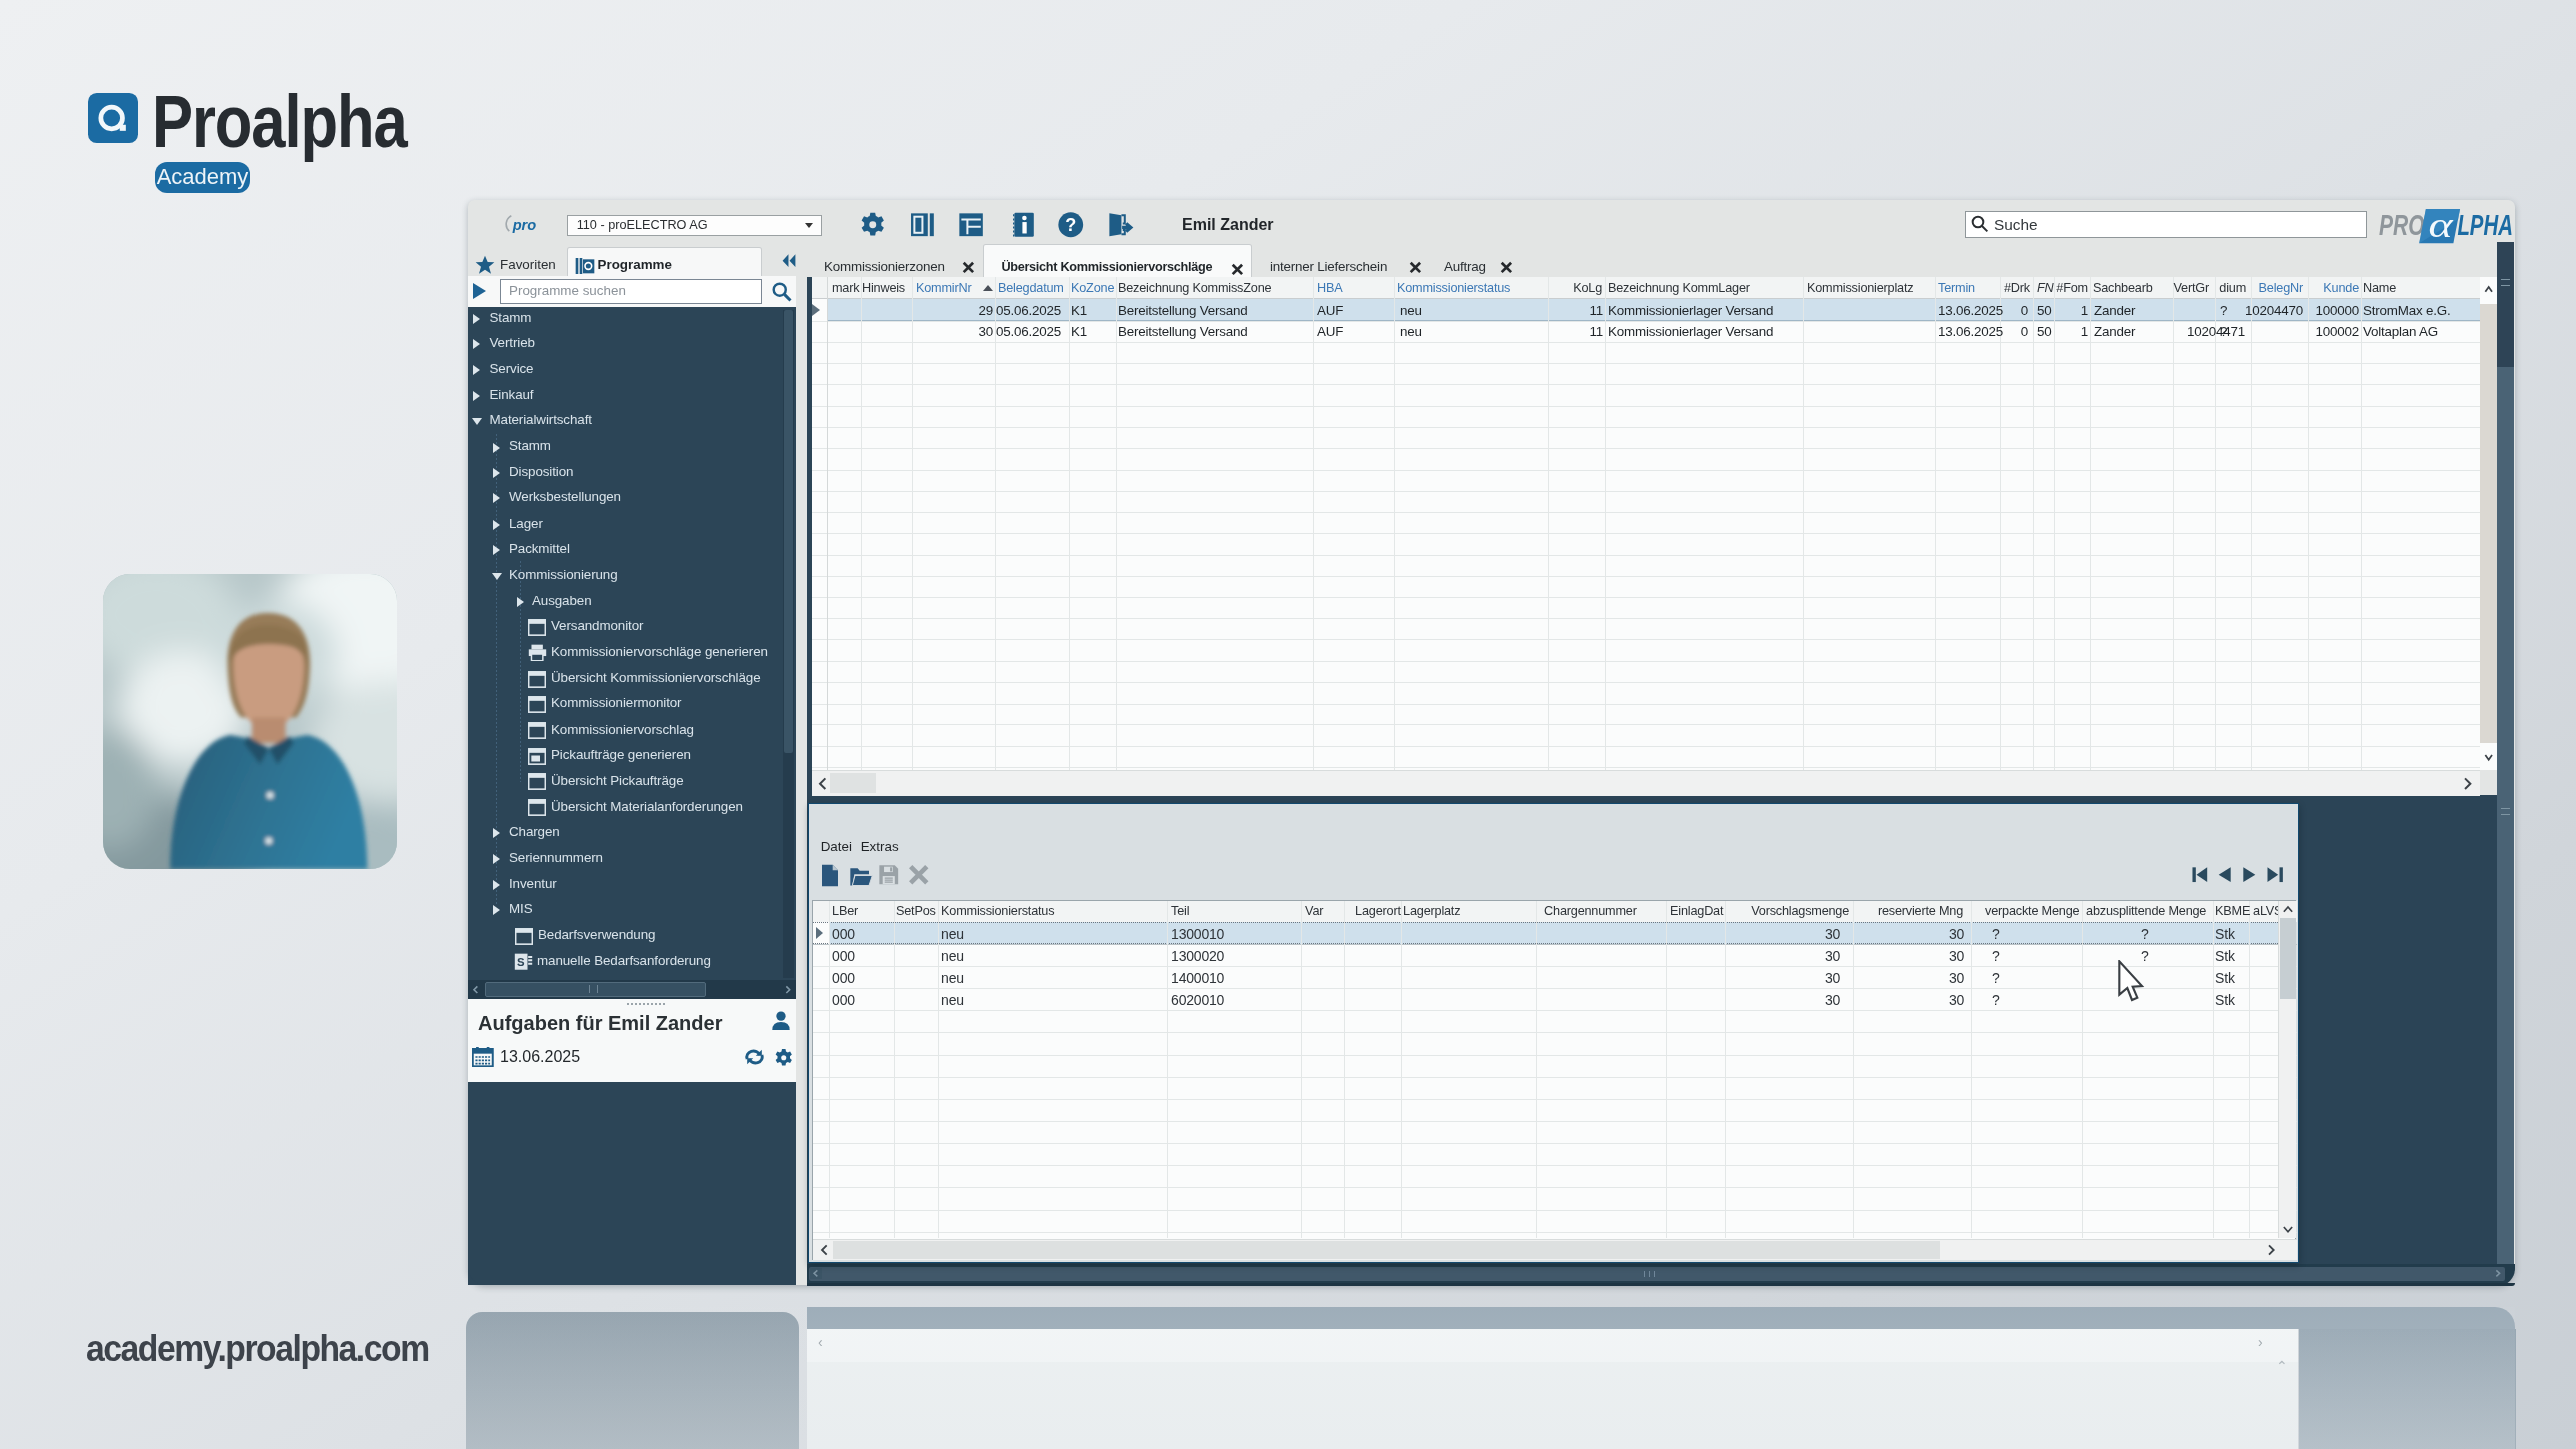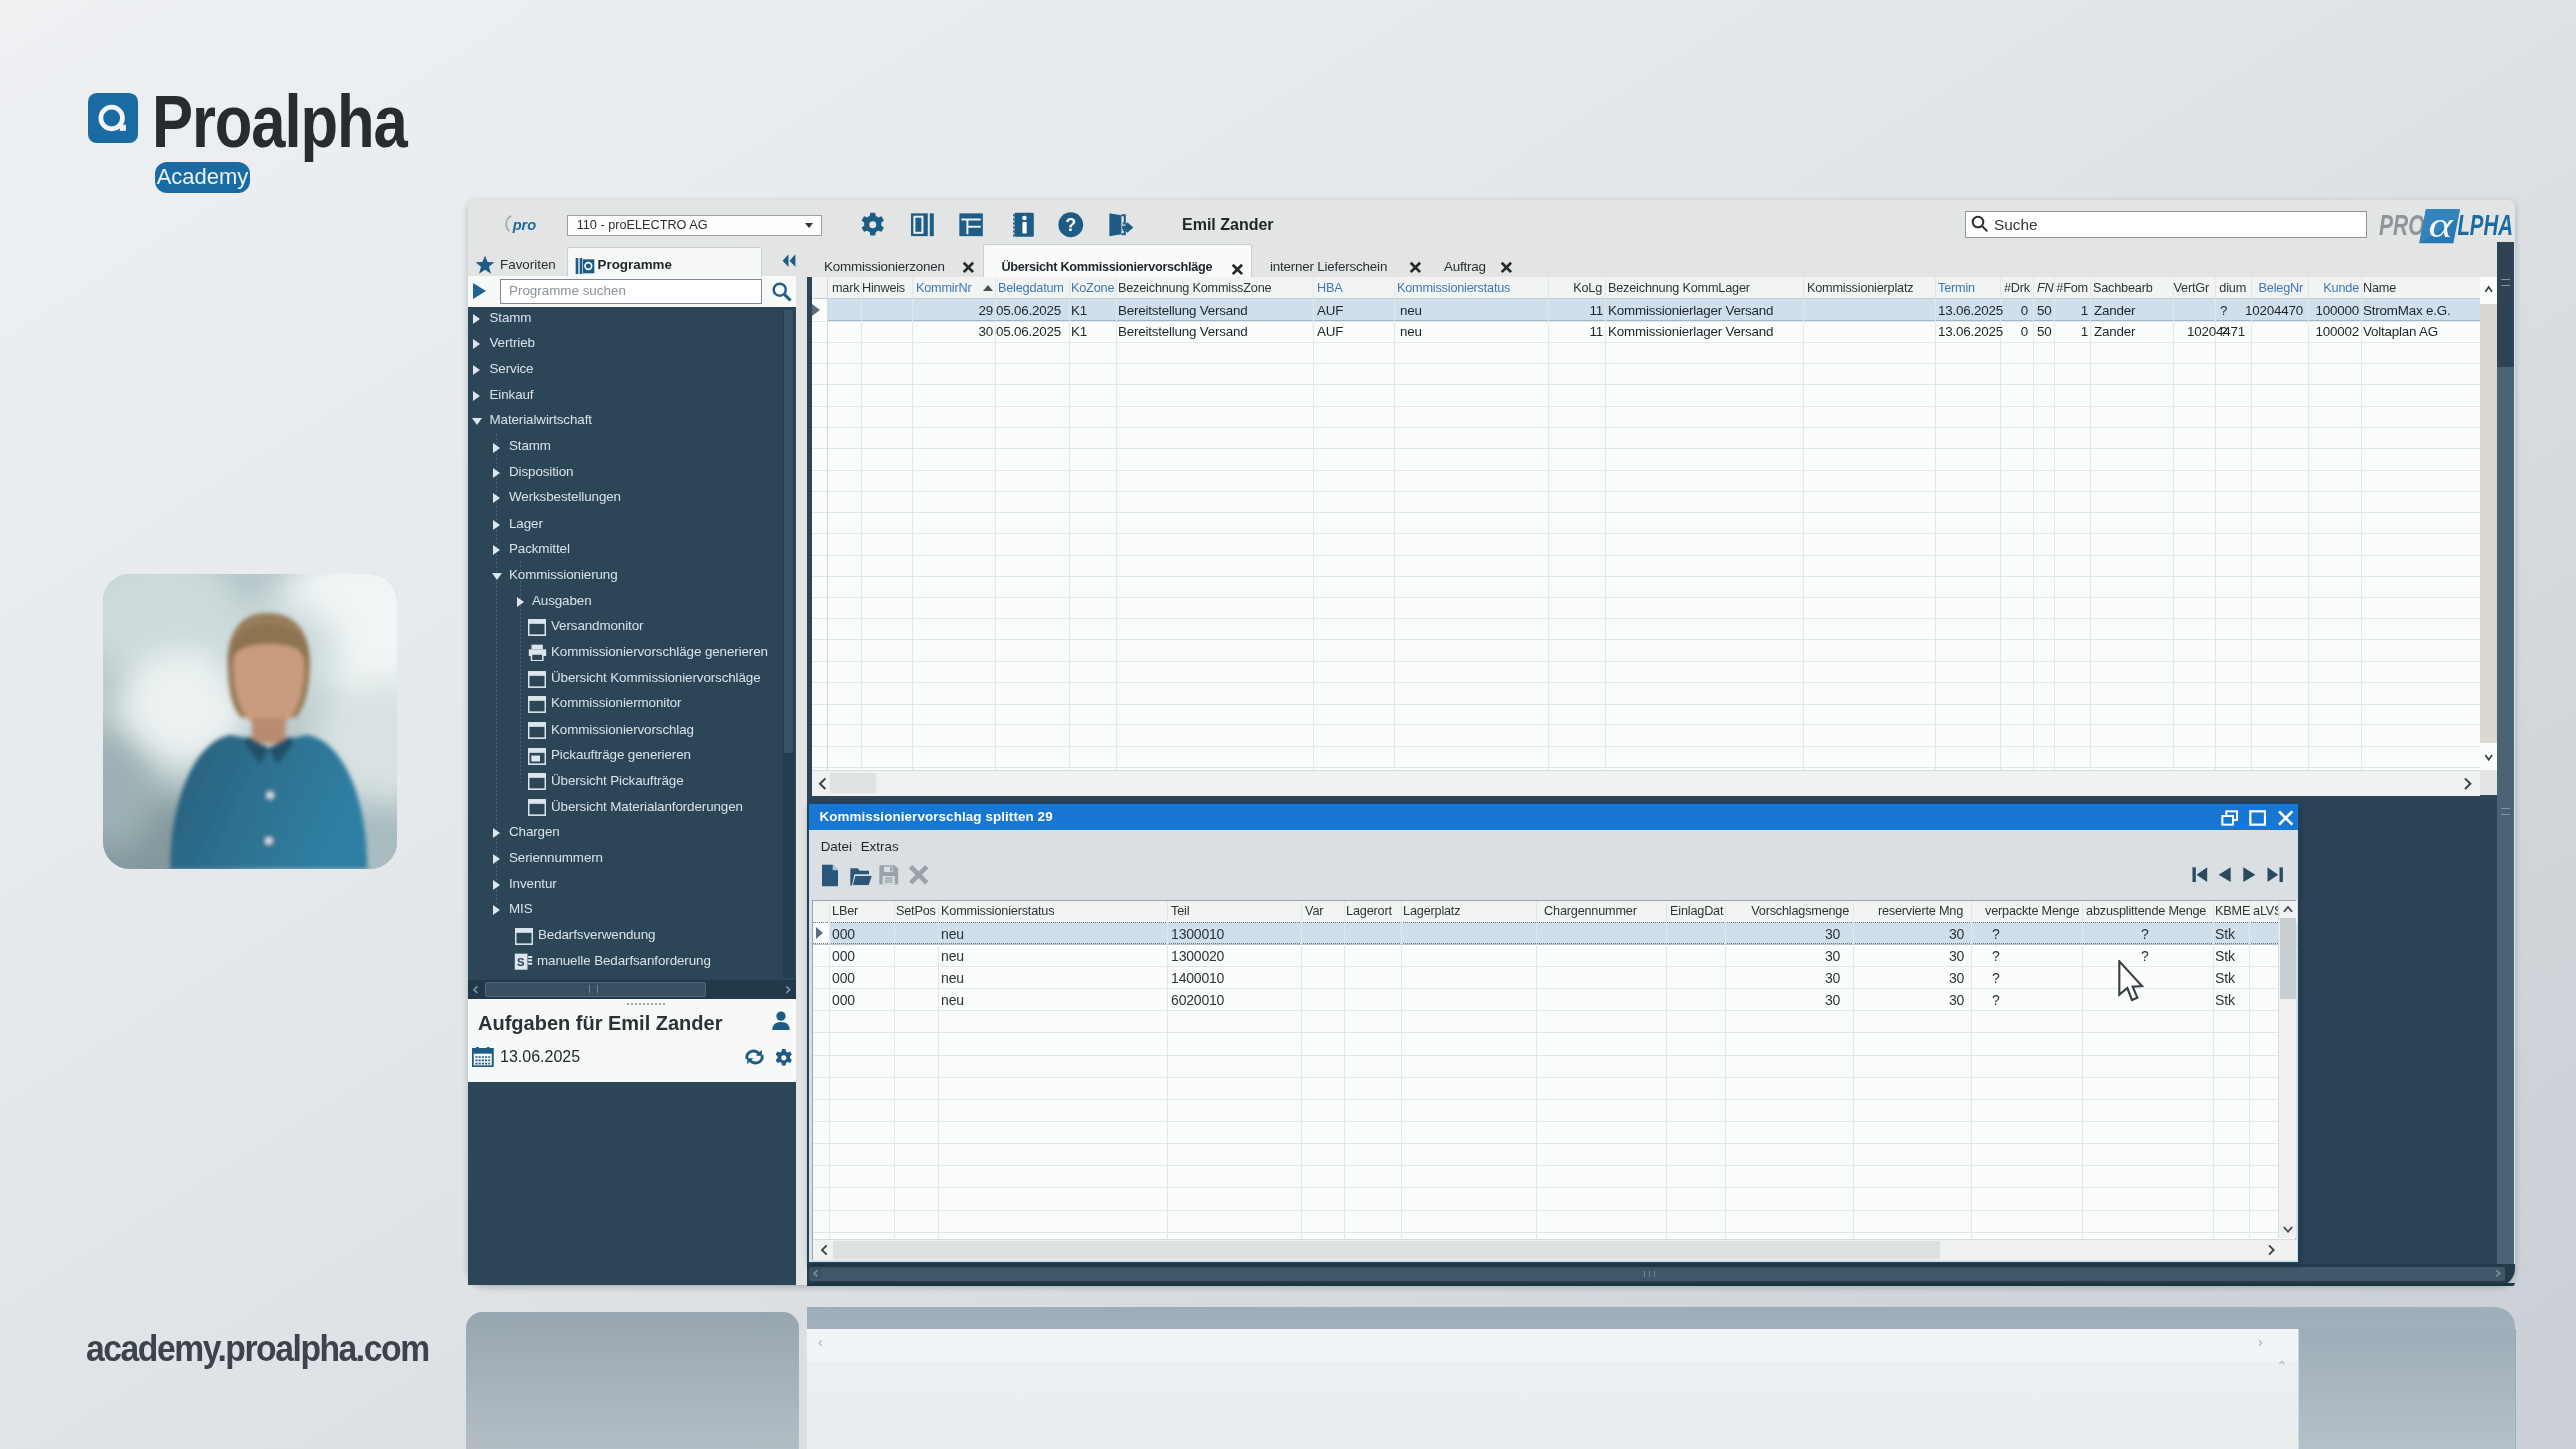--- a/index.html
+++ b/index.html
@@ -485,32 +485,20 @@
 <svg class="abs" style="left:5.4px;top:5.4px" width="6.7" height="8.7" viewBox="0 0 10 13">
           <path d="M8 2 L3 6.5 L8 11" fill="none" stroke="#7d93a2" stroke-width="2.2"></path>
         </svg>
 <div class="abs" style="left:837px;top:6.7px;width:10.7px;height:6px;border-left:1.3px solid #70879a;border-right:1.3px solid #70879a;background:linear-gradient(90deg,transparent 4px,#70879a 4px,#70879a 5.4px,transparent 5.4px)"></div>
 <svg class="abs" style="left:1688px;top:5.4px" width="6.7" height="8.7" viewBox="0 0 10 13">
           <path d="M2 2 L7 6.5 L2 11" fill="none" stroke="#7d93a2" stroke-width="2.2"></path>
         </svg>
 <div class="abs" style="left:0;bottom:0;width:1708px;height:2.7px;background:#1d3443;border-radius:0 0 17.4px 0"></div>
 </div>
 <div class="abs" id="dlg">
-<div class="abs" id="dlgTitle">Kommissioniervorschlag splitten 29
-<svg class="abs" style="left:1412px;top:6px" width="17.4" height="16" viewBox="0 0 26 24">
-            <rect x="8" y="2" width="16" height="13" fill="none" stroke="#fff" stroke-width="3"></rect>
-            <rect x="2" y="9" width="16" height="13" fill="#1877d2" stroke="#fff" stroke-width="3"></rect>
-          </svg>
-<svg class="abs" style="left:1440px;top:6px" width="17.4" height="16" viewBox="0 0 26 24">
-            <rect x="2" y="2" width="22" height="20" fill="none" stroke="#fff" stroke-width="3.4"></rect>
-          </svg>
-<svg class="abs" style="left:1468px;top:6px" width="17.4" height="16" viewBox="0 0 26 24">
-            <path d="M3 2 L23 22 M23 2 L3 22" stroke="#fff" stroke-width="4"></path>
-          </svg>
-</div>
 <div class="abs" id="dlgMenu">
           <span style="position:absolute;left:12px;top:8.7px">Datei</span>
           <span style="position:absolute;left:52px;top:8.7px">Extras</span>
         </div>
 <div class="abs" style="left:0;top:57px;width:100%;height:39px">
 <svg class="abs" style="left:11.4px;top:3.4px" width="20" height="23" viewBox="0 0 30 34">
             <path d="M3 1 h16 l8 8 v24 h-24 z" fill="#2a567c"></path>
             <path d="M19 1 l8 8 h-8 z" fill="#b9c6cf"></path>
           </svg>
 <svg class="abs" style="left:40px;top:3.4px" width="24" height="23" viewBox="0 0 36 34">
@@ -574,21 +562,21 @@
 <div class="abs" style="left:1158px;top:0;width:0.7px;height:337px;background:#e3e7e7"></div>
 <div class="abs" style="left:1269px;top:0;width:0.7px;height:337px;background:#e3e7e7"></div>
 <div class="abs" style="left:1400px;top:0;width:0.7px;height:337px;background:#e3e7e7"></div>
 <div class="abs" style="left:1436px;top:0;width:0.7px;height:337px;background:#e3e7e7"></div>
 <div class="abs" style="left:1470px;top:0;width:0.7px;height:337px;background:#e3e7e7"></div>
 <div class="abs nw" style="font-size:12.7px;color:#2e3338;top:3.4px;left:19px;">LBer</div>
 <div class="abs nw" style="font-size:12.7px;color:#2e3338;top:3.4px;left:-11.4px;width:134px;text-align:right;">SetPos</div>
 <div class="abs nw" style="font-size:12.7px;color:#2e3338;top:3.4px;left:128px;">Kommissionierstatus</div>
 <div class="abs nw" style="font-size:12.7px;color:#2e3338;top:3.4px;left:358px;">Teil</div>
 <div class="abs nw" style="font-size:12.7px;color:#2e3338;top:3.4px;left:492px;">Var</div>
-<div class="abs nw" style="font-size:12.7px;color:#2e3338;top:3.4px;left:533px;">Lagerort</div>
+<div class="abs nw" style="font-size:12.7px;color:#2e3338;top:3.4px;left:533px;padding-left:9px;">Lagerort</div>
 <div class="abs nw" style="font-size:12.7px;color:#2e3338;top:3.4px;left:590px;">Lagerplatz</div>
 <div class="abs nw" style="font-size:12.7px;color:#2e3338;top:3.4px;left:731px;">Chargennummer</div>
 <div class="abs nw" style="font-size:12.7px;color:#2e3338;top:3.4px;left:857px;">EinlagDat</div>
 <div class="abs nw" style="font-size:12.7px;color:#2e3338;top:3.4px;left:902px;width:134px;text-align:right;">Vorschlagsmenge</div>
 <div class="abs nw" style="font-size:12.7px;color:#2e3338;top:3.4px;left:1016px;width:134px;text-align:right;">reservierte Mng</div>
 <div class="abs nw" style="font-size:12.7px;color:#2e3338;top:3.4px;left:1172px;">verpackte Menge</div>
 <div class="abs nw" style="font-size:12.7px;color:#2e3338;top:3.4px;left:1273px;">abzusplittende Menge</div>
 <div class="abs nw" style="font-size:12.7px;color:#2e3338;top:3.4px;left:1402px;">KBME</div>
 <div class="abs nw" style="font-size:12.7px;color:#2e3338;top:3.4px;left:1440px;">aLVS</div>
 <div class="abs" style="left:3.4px;top:26px;width:0;height:0;border-top:6px solid transparent;border-bottom:6px solid transparent;border-left:7.4px solid #5b6e7c"></div>

